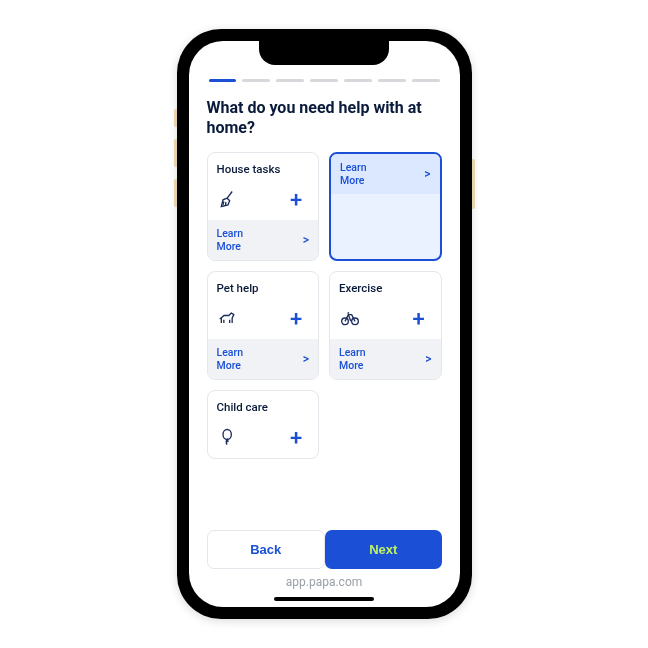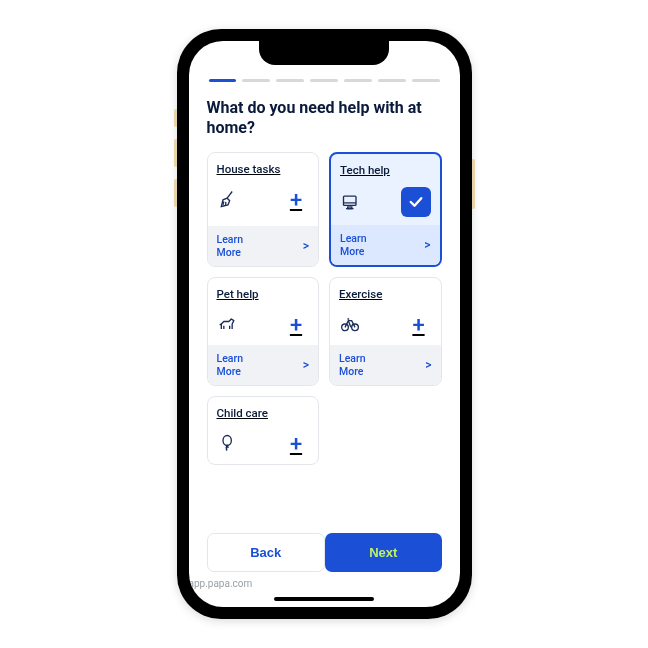--- a/index.html
+++ b/index.html
@@ -116,21 +116,20 @@
       display: flex;
       flex-direction: column;
     }
     .card.selected {
       border: 2px solid #1a4fd6;
       background: #eaf2ff;
     }
     .card-top {
       padding: 9px 9px 8px 9px;
       flex: 1;
-      text-decoration: underline;
     }
     .card-title {
       font-size: 11.5px;
       font-weight: 500;
       color: #0a1a3a;
       margin-bottom: 10px;
     }
     .card-row {
       display: flex;
       align-items: center;
@@ -198,22 +197,22 @@
     .btn-back {
       background: #fff;
       color: #1a4fd6;
       border: 1.5px solid #e3e6eb;
     }
     .btn-next {
       background: #1a4fd6;
       color: #bef264;
     }
     .url-bar {
-      text-align: left;
-      font-size: 10px;
+      text-align: center;
+      font-size: 12px;
       color: #9aa0a6;
       padding-bottom: 8px;
     }
     .home-indicator {
       width: 100px;
       height: 4px;
       background: #000;
       border-radius: 3px;
       margin: 0 auto 6px auto;
     }
@@ -258,38 +257,20 @@
               <span class="add-btn">+</span>
             </div>
           </div>
           <div class="learn-more">
             <span>Learn More</span>
             <span class="chev">&gt;</span>
           </div>
         </div>
 
         <div class="card selected">
-          <div class="card-top">
-            <div class="card-title">Tech help</div>
-            <div class="card-row">
-              <span class="card-icon">
-                <svg viewBox="0 0 24 24" width="20" height="20" fill="none" stroke="#1a2c5b" stroke-width="1.6">
-                  <rect x="3" y="5" width="15" height="11" rx="1"></rect>
-                  <line x1="3" y1="13" x2="18" y2="13"></line>
-                  <rect x="8" y="18" width="5" height="2"></rect>
-                  <line x1="6" y1="20" x2="15" y2="20"></line>
-                </svg>
-              </span>
-              <span class="check-btn">
-                <svg viewBox="0 0 24 24" width="18" height="18" fill="none" stroke="#fff" stroke-width="3.2" stroke-linecap="round" stroke-linejoin="round">
-                  <polyline points="5 12 10 17 19 7"></polyline>
-                </svg>
-              </span>
-            </div>
-          </div>
           <div class="learn-more">
             <span>Learn More</span>
             <span class="chev">&gt;</span>
           </div>
         </div>
 
         <div class="card">
           <div class="card-top">
             <div class="card-title">Pet help</div>
             <div class="card-row">

